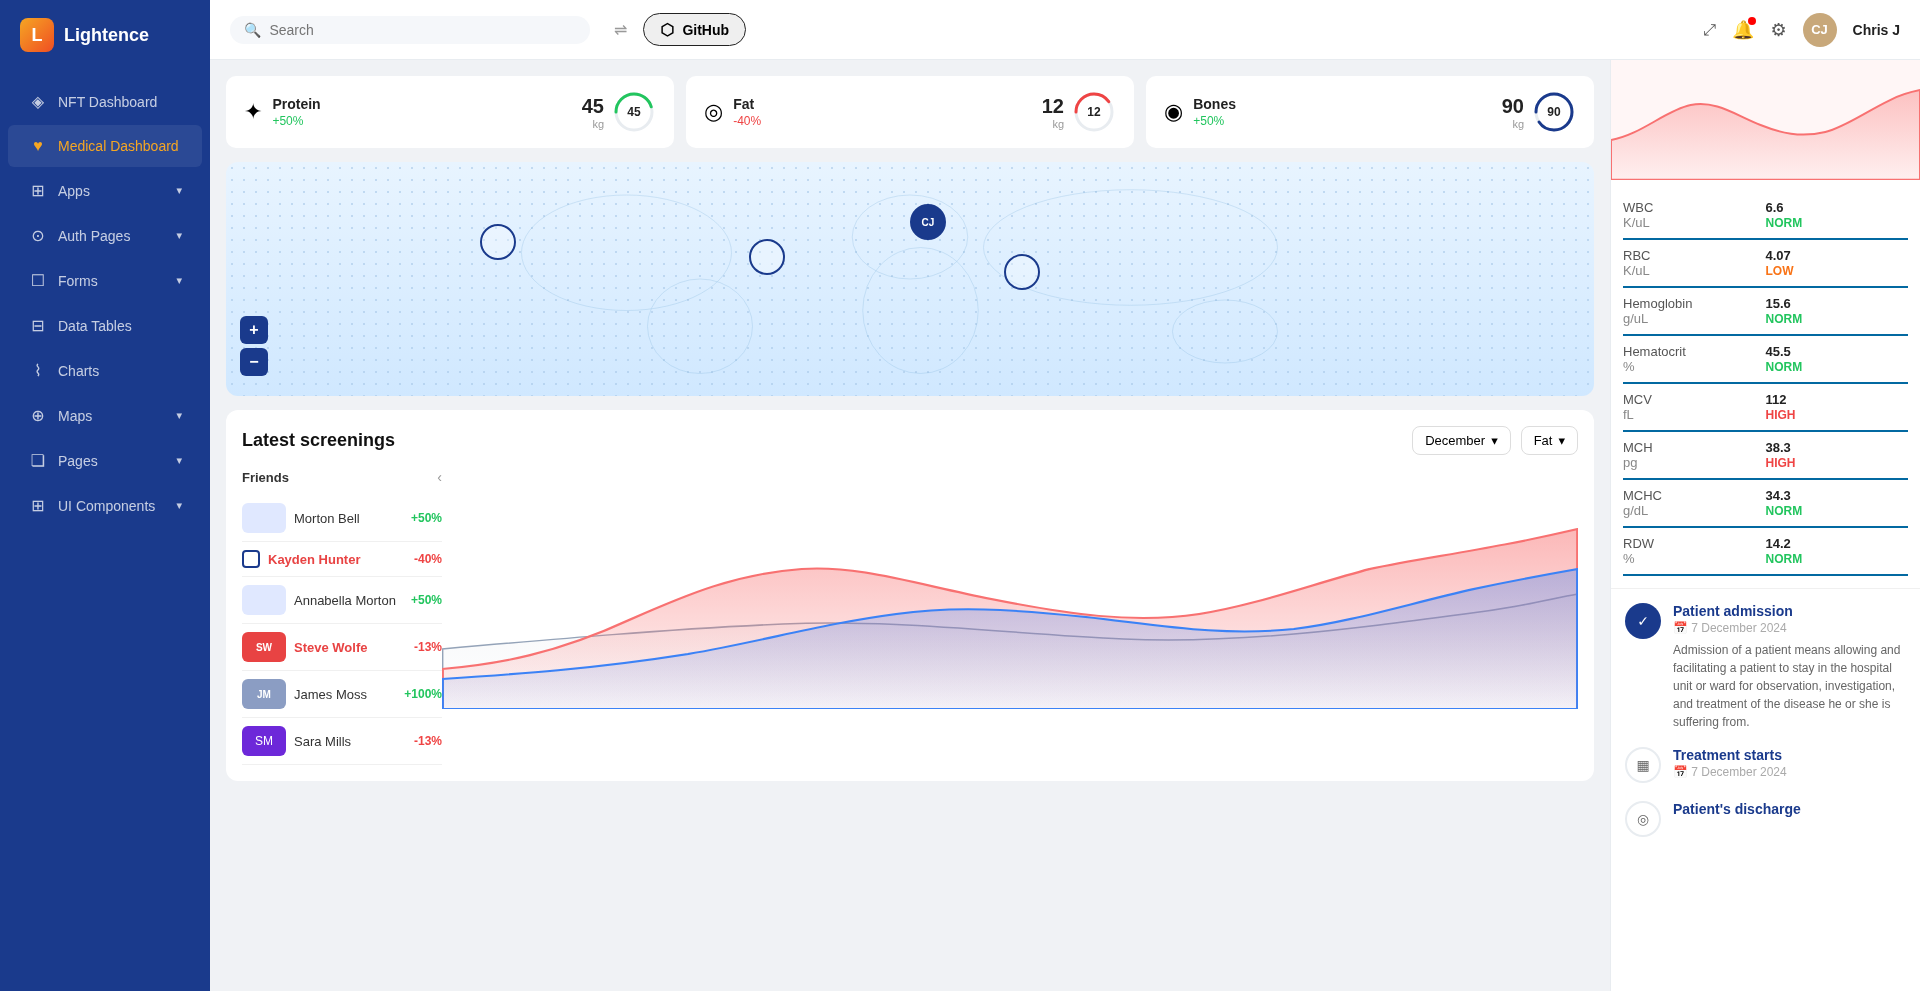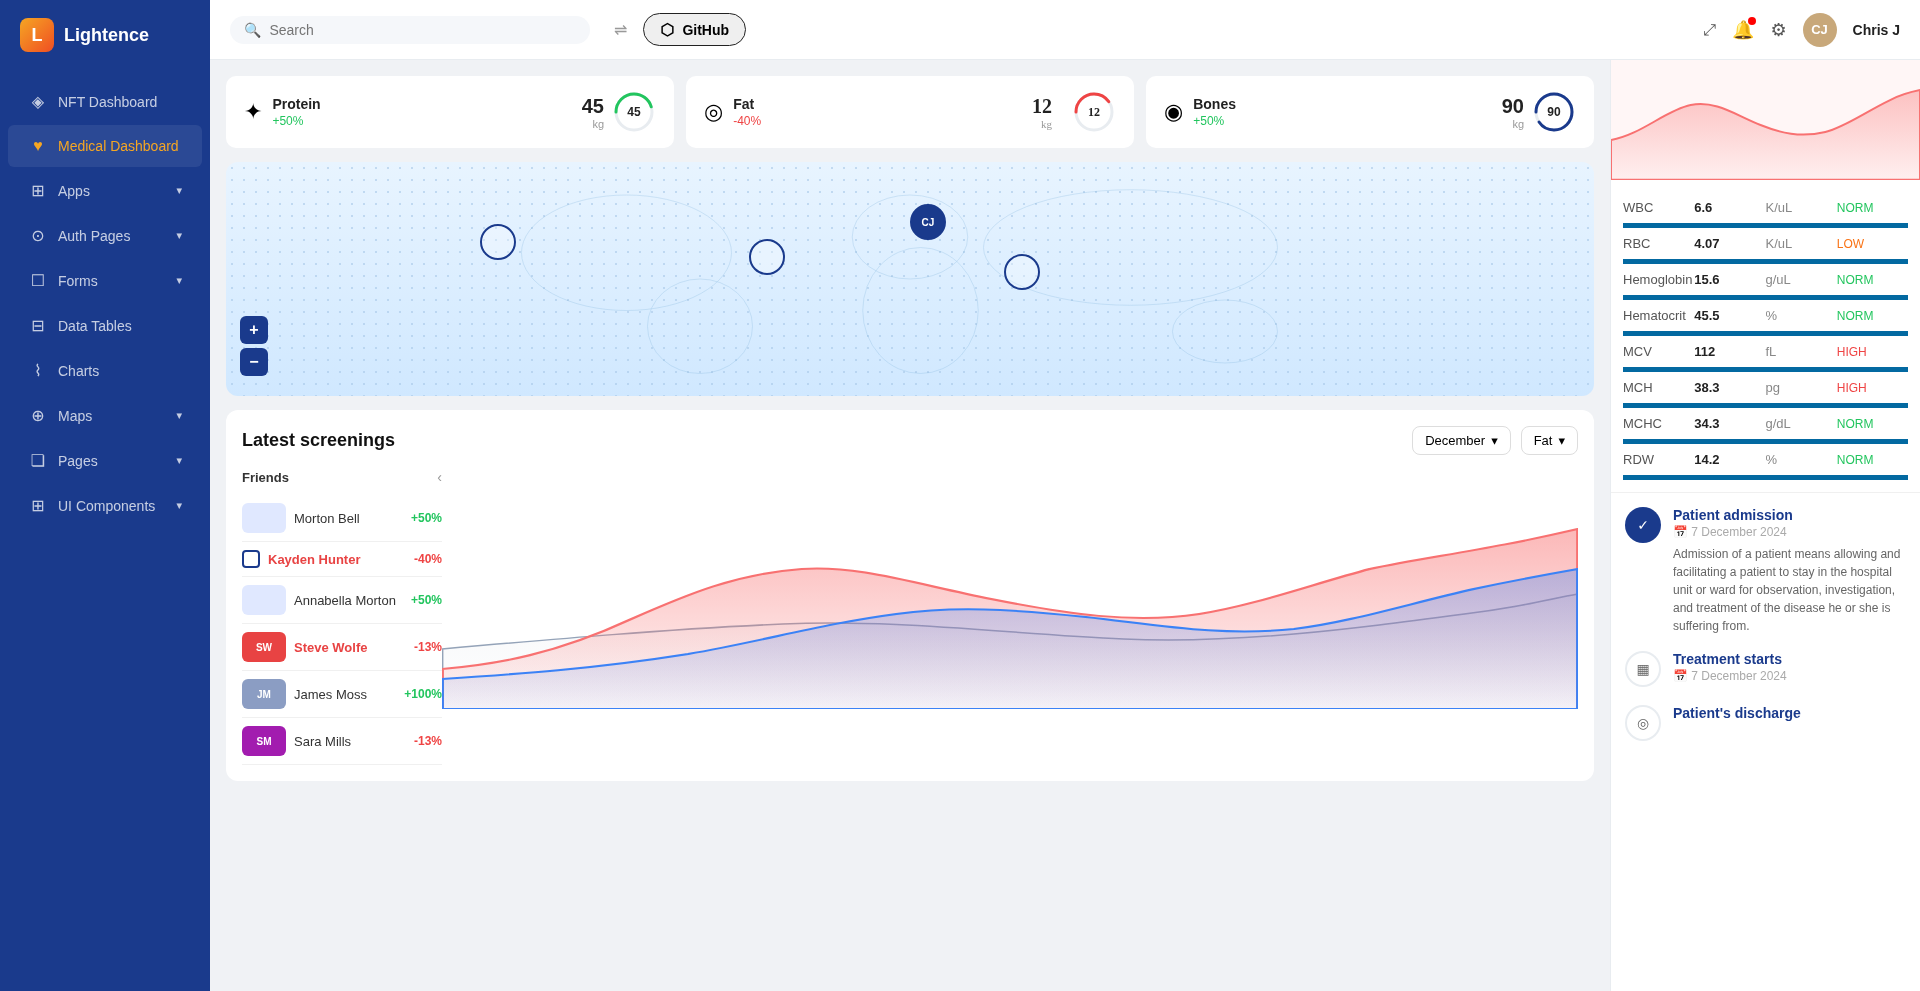--- a/index.html
+++ b/index.html
@@ -154,27 +154,27 @@
     .chart-preview {
       height: 120px; background: #fff6f6; position: relative; overflow: hidden;
     }
     .lab-table { padding: 12px; }
     .lab-table-header {
       display: grid; grid-template-columns: 1fr 1fr 1fr 1fr;
       font-size: 12px; font-weight: 600; color: #888; padding: 6px 0;
       border-bottom: 1px solid #f0f0f0;
     }
     .lab-row {
-      display: grid; grid-template-columns: 1fr 1fr 1fr 1fr;
-      font-size: 13px; padding: 8px 0; border-bottom: 5px solid #0369a1; align-items: center;
+      display: grid; grid-template-columns: 1fr 1fr;
+      font-size: 13px; padding: 8px 0; border-bottom: 2px solid #0369a1; align-items: center;
     }
     .lab-test { color: #555; }
     .lab-result { font-weight: 600; color: #222; }
     .lab-unit { color: #888; }
-    .lab-flag { font-weight: 400; font-size: 12px; }
+    .lab-flag { font-weight: 700; font-size: 12px; }
     .lab-flag.norm { color: #22c55e; }
     .lab-flag.low { color: #f97316; }
     .lab-flag.high { color: #ef4444; }
 
     
     .timeline-section { padding: 14px; border-top: 1px solid #f0f0f0; }
     .timeline-item { display: flex; gap: 12px; margin-bottom: 16px; }
     .timeline-icon {
       width: 36px; height: 36px; border-radius: 50%; background: #1a3a8c;
       display: flex; align-items: center; justify-content: center; flex-shrink: 0;
@@ -314,21 +314,21 @@
   </div>
           <div class="stat-card">
     <div class="stat-left">
       <span class="stat-icon">◎</span>
       <div>
         <div class="stat-name">Fat</div>
         <div class="stat-change down">-40%</div>
       </div>
     </div>
     <div class="stat-right">
-      <div style="display:flex;align-items:center;gap:20px;font-family:Liberation Serif, serif;">
+      <div style="display:flex;align-items:center;gap:8px;">
         <div>
           <div class="stat-value">12</div>
           <div class="stat-unit">kg</div>
         </div>
         <div class="circle-progress">
           <svg width="44" height="44" viewBox="0 0 44 44">
             <circle cx="22" cy="22" r="18" fill="none" stroke="#e8ecf0" stroke-width="3"></circle>
             <circle cx="22" cy="22" r="18" fill="none" stroke="#ef4444" stroke-width="3" stroke-dasharray="45.23893421169302 113.09733552923255" stroke-linecap="round" transform="rotate(-90 22 22)"></circle>
           </svg>
           <span class="value-label">12</span>
@@ -434,21 +434,21 @@
     <div class="friend-avatar" style="background:#e84343;display:flex;align-items:center;justify-content:center;font-size:10px;font-weight:700;color:#fff;">SW</div>
     <span class="friend-name active">Steve Wolfe</span>
     <span class="friend-change down">-13%</span>
   </div>
                 <div class="friend-item">
     <div class="friend-avatar" style="background:#8b9dc3;display:flex;align-items:center;justify-content:center;font-size:10px;font-weight:700;color:#fff;">JM</div>
     <span class="friend-name">James Moss</span>
     <span class="friend-change up">+100%</span>
   </div>
                 <div class="friend-item">
-    <div class="friend-avatar" style="background:#a21caf;display:flex;align-items:center;justify-content:center;font-size:10px;font-weight:700;color:#fff;">SM</div>
+    <div class="friend-avatar" style="background:#6d28d9;display:flex;align-items:center;justify-content:center;font-size:12px;font-weight:400;color:#fff;">SM</div>
     <span class="friend-name">Sara Mills</span>
     <span class="friend-change down">-13%</span>
   </div>
               </div>
           </div>
 
           <div class="chart-area">
             <svg width="100%" height="240" viewBox="0 0 600 240" xmlns="http://www.w3.org/2000/svg" preserveAspectRatio="none">
               <defs>
                 <linearGradient id="redGrad" x1="0" y1="0" x2="0" y2="1">

